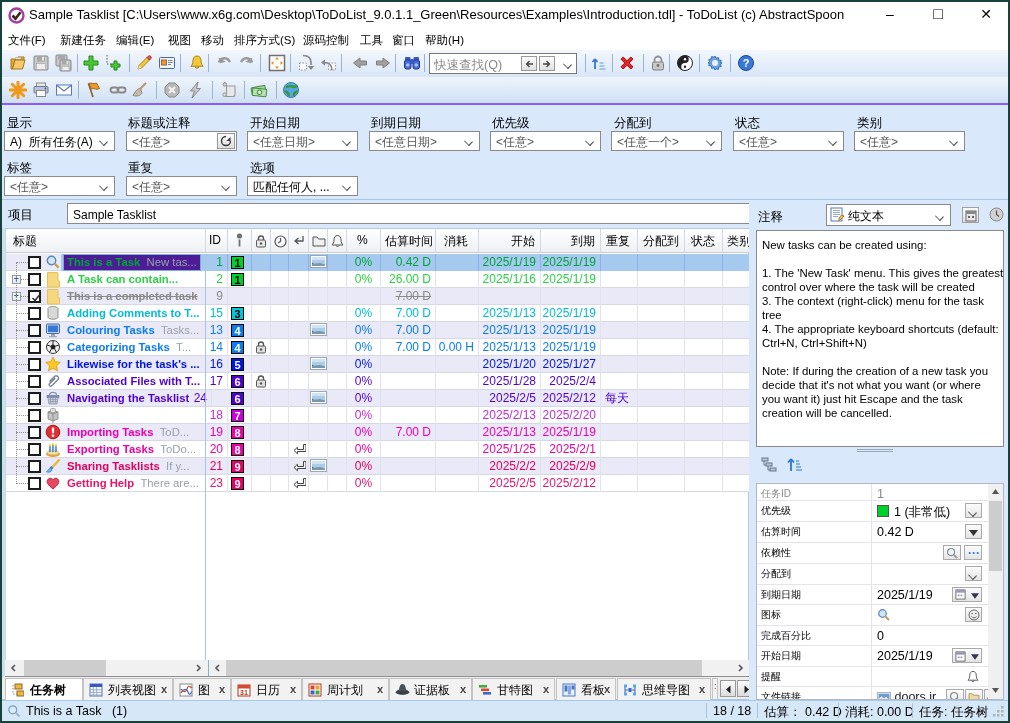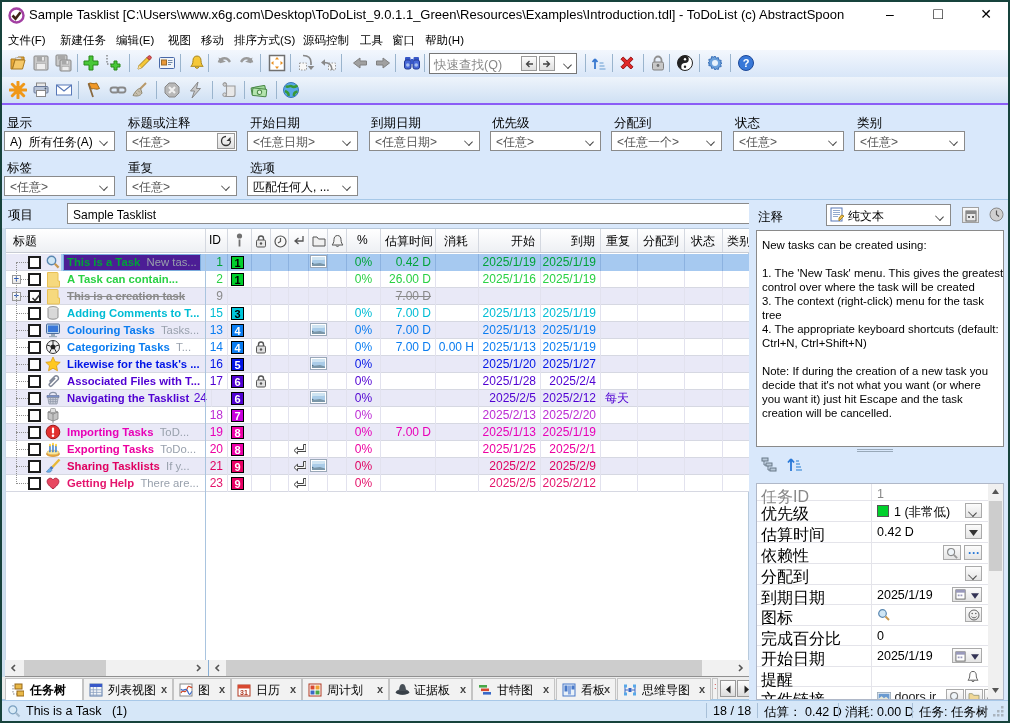--- a/index.html
+++ b/index.html
@@ -45,21 +45,21 @@
 .tab.active{background:#fff;font-weight:bold;}
 #statusbar{position:absolute;left:0;top:700px;width:1010px;height:21px;background:#d6e7f8;border-top:1px solid #a8c8e8;font-size:12.5px;}
 #rightpanel{position:absolute;left:749px;top:200px;width:259px;height:500px;background:#d9e8fb;}
 #cmtlabel{position:absolute;left:9px;top:9px;font-size:12.5px;}
 #cmtcombo{position:absolute;left:77px;top:4px;width:125px;height:22px;background:#fff;border:1px solid #8a8a8a;}
 #cmtbox{position:absolute;left:7px;top:30px;width:248px;height:217px;background:#fff;border:1px solid #8a8a8a;font-size:11.4px;line-height:14px;padding:7px 1px 0 5px;overflow:hidden;}
 .cl{white-space:nowrap;height:14px;}
 #gridicons{position:absolute;left:7px;top:252px;width:248px;height:28px;}
 #pgrid{position:absolute;left:7px;top:283px;width:248px;height:217px;background:#fff;border:1px solid #b0b8c8;overflow:hidden;}
 .pgrow{position:absolute;left:0;width:231px;height:20.8px;border-bottom:1px solid #e4e4ea;}
-.pgl{position:absolute;left:4px;top:3px;font-size:16px;}
+.pgl{position:absolute;left:4px;top:3px;font-size:10px;}
 .pgdiv{position:absolute;left:114px;top:0;width:1px;height:20.8px;background:#e4e4ea;}
 .pgv{position:absolute;left:120px;top:3px;font-size:12.5px;}
 </style></head>
 <body>
 <div id="win">
   <div id="winborder"></div>
   <div id="titlebar">
     <svg class="abs" style="left:8px;top:7px" width="17" height="17" viewBox="0 0 17 17">
         <circle cx="8.5" cy="8.5" r="7" fill="none" stroke="#a23fa2" stroke-width="2.4"></circle>
         <path d="M4.5 8.5l3 3.2 5-6.5" fill="none" stroke="#3c2415" stroke-width="2.6"></path>
@@ -491,21 +491,21 @@
           <div class="abs" style="left:10px;top:8px;width:12px;height:1px;border-top:1px dotted #909090"></div>
           <div class="twig">+</div>
           <div class="cb">
             <svg width="10" height="10" viewBox="0 0 10 10" style="position:absolute;left:0.5px;top:0.5px">
               <path d="M1.5 5l2.5 2.5L8.5 2" fill="none" stroke="#333" stroke-width="1.6"></path>
             </svg>
           </div>
           <div class="ticn"><svg width="16" height="17" viewBox="0 0 16 17">
               <path d="M2.5 1.5h9.5a1 1 0 011 1V10h1.5v5a1 1 0 01-1 1H2.5z" fill="#f6d97e" stroke="#e8c055" stroke-width="1"></path>
             </svg></div>
-          <div class="ttl" style="color:#8a8a8a;text-decoration:line-through;">This is a creation task</div>
+          <div class="ttl" style="color:#8a8a8a;text-decoration:line-through;">This is a completed task</div>
         </div>
 <div class="cell" style="left:200px;width:22px;text-align:right;padding-right:4px;color:#8a8a8a;">9</div>
 <div class="cell" style="left:222px;width:24px;"></div>
 <div class="cell" style="left:246px;width:18.5px;"></div>
 <div class="cell" style="left:264.5px;width:18.5px;"></div>
 <div class="cell" style="left:283px;width:19.5px;"></div>
 <div class="cell" style="left:302.5px;width:19.5px;"></div>
 <div class="cell" style="left:322px;width:19px;"></div>
 <div class="cell" style="left:341px;width:34px;text-align:center;color:#8a8a8a;text-decoration:line-through;"></div>
 <div class="cell" style="left:375px;width:55px;text-align:right;padding-right:4px;color:#8a8a8a;text-decoration:line-through;">7.00 D</div>

